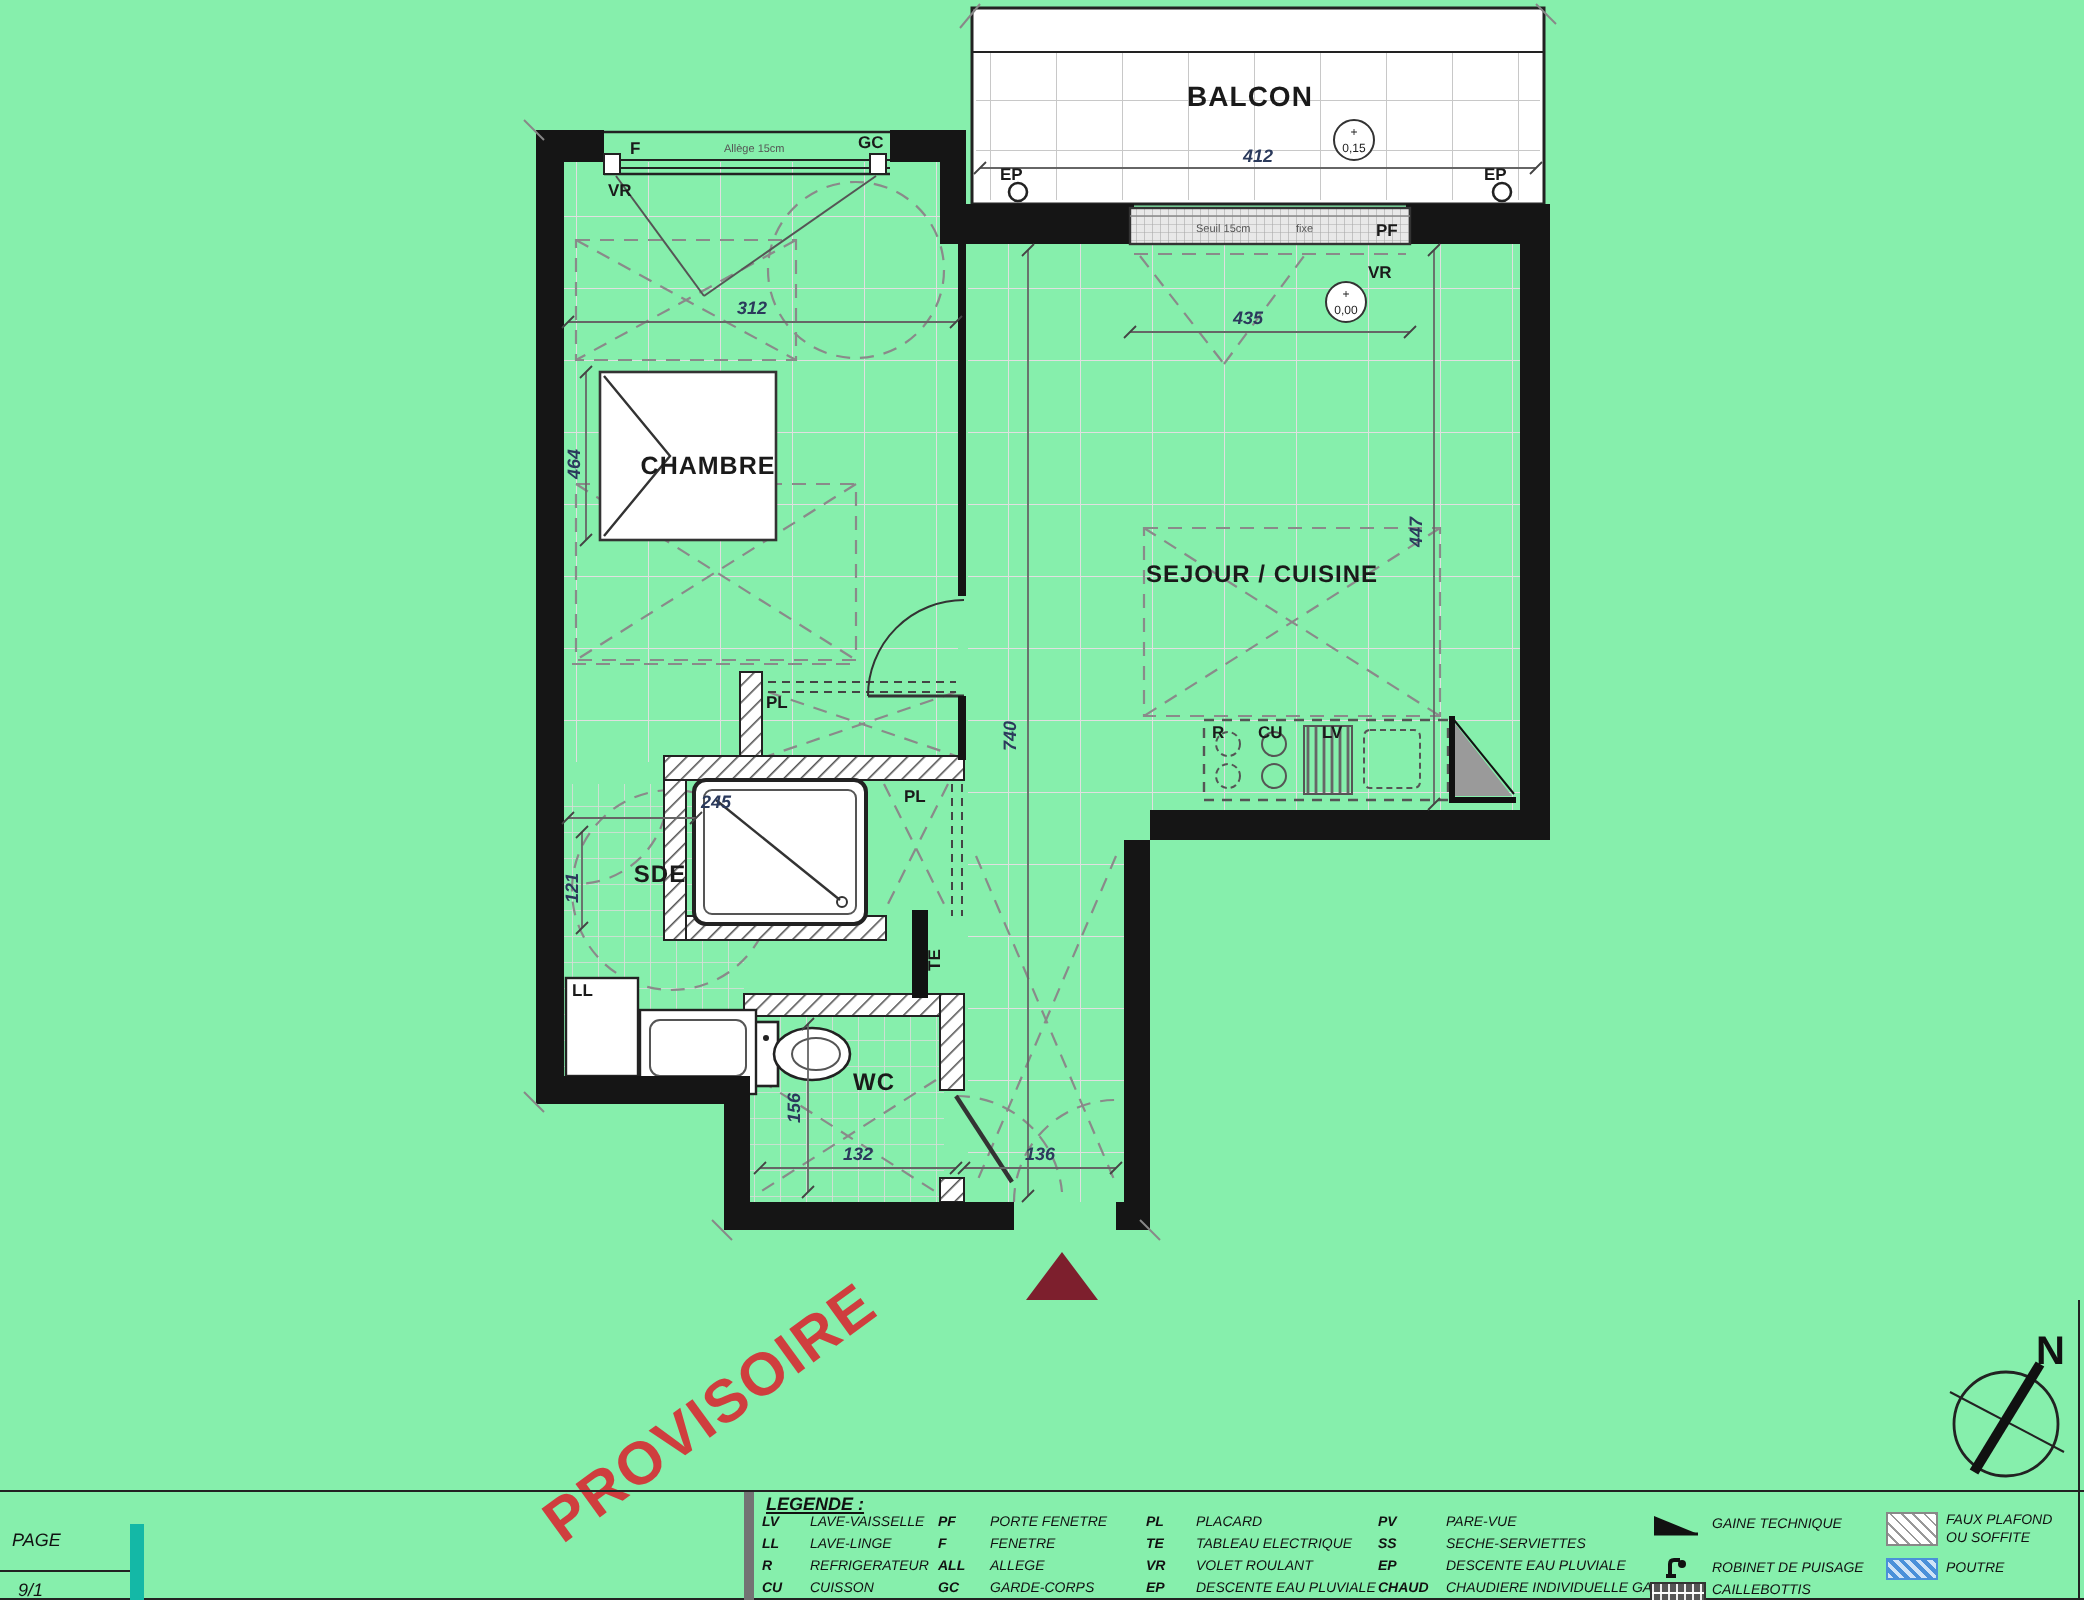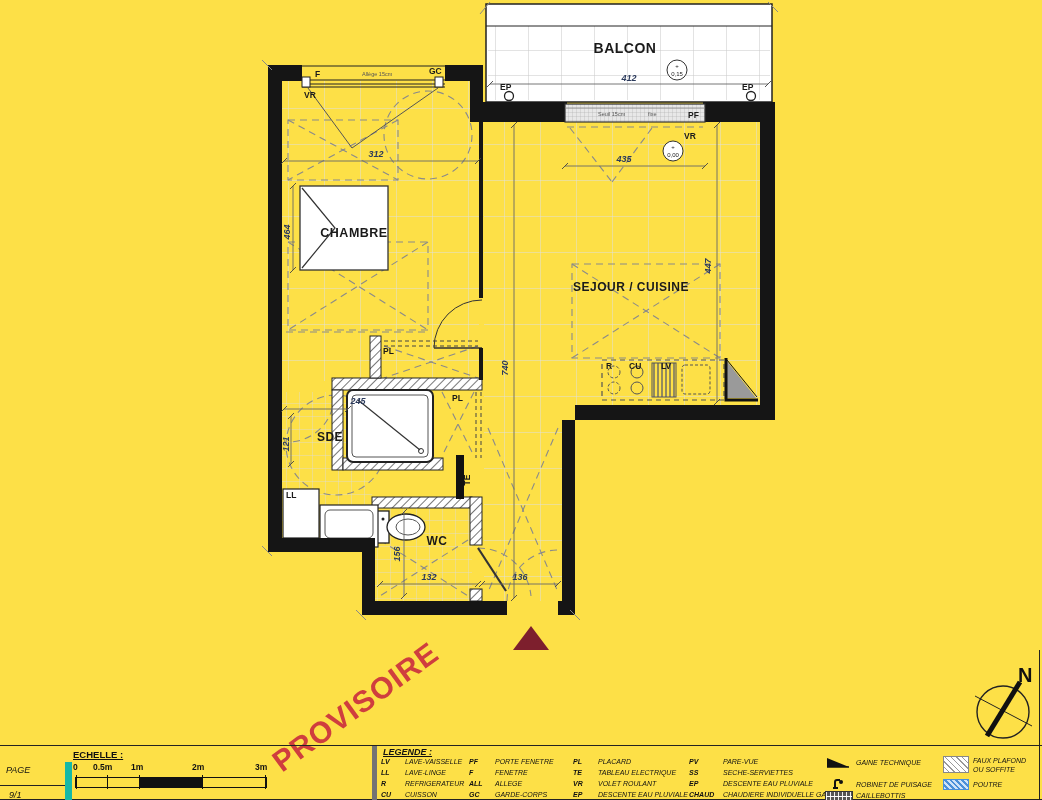--- a/index.html
+++ b/index.html
@@ -1,16 +1,16 @@
 <!DOCTYPE html>
 <html><head>
 <meta charset="utf-8">
 <style>
   html,body{margin:0;padding:0;background:#fff;}
-  .sheet{position:relative;width:1042px;height:800px;background:#fde047;overflow:hidden;
+  .sheet{position:relative;width:1042px;height:800px;background:#86efac;overflow:hidden;
          font-family:"Liberation Sans","DejaVu Sans",sans-serif;color:#111;}
   svg text{font-family:"Liberation Sans","DejaVu Sans",sans-serif;}
   .room-lb{font-weight:bold;fill:#1a1a1a;letter-spacing:.5px;}
   .dim{font-style:italic;font-weight:bold;fill:#2b3a5c;font-size:9px;}
   .ann{font-weight:bold;fill:#1a1a1a;font-size:8.5px;}
   .tiny{fill:#555;font-size:5.5px;}
   
   .tb{position:absolute;left:0;top:745px;width:1042px;height:55px;border-top:1px solid #222;border-bottom:1px solid #222;box-sizing:border-box;}
   .pagebox{position:absolute;left:0;top:16px;width:65px;height:54px;border-right:7px solid #14b8a6;}
   .pagebox .lab{position:absolute;left:6px;top:3px;font-size:9px;font-style:italic;}
@@ -299,36 +299,20 @@
 <div class="watermark">PROVISOIRE</div>
 <div class="edge-r"></div>
 
 
 <div class="tb">
   <div class="pagebox">
     <div class="lab">PAGE</div>
     <div class="sep"></div>
     <div class="val">9/1</div>
   </div>
-  <div class="echbox">
-    <div class="lab">ECHELLE :</div>
-    <span class="slab" style="left:8px">0</span>
-    <span class="slab" style="left:28px">0.5m</span>
-    <span class="slab" style="left:66px">1m</span>
-    <span class="slab" style="left:127px">2m</span>
-    <span class="slab" style="left:190px">3m</span>
-    <div class="sbar">
-      <div class="fill"></div>
-      <div class="tick" style="left:0"></div>
-          <div class="tick" style="left:31px"></div>
-      <div class="tick" style="left:63px"></div>
-          <div class="tick" style="left:126px"></div>
-      <div class="tick" style="left:189px"></div>
-    </div>
-  </div>
   <div class="legbox">
     <div class="title">LEGENDE :</div>
 
     <span class="lg" style="left:4px;top:12px"><b>LV</b></span>
     <span class="lg" style="left:28px;top:12px">LAVE-VAISSELLE</span>
     <span class="lg" style="left:4px;top:23px"><b>LL</b></span>
     <span class="lg" style="left:28px;top:23px">LAVE-LINGE</span>
     <span class="lg" style="left:4px;top:34px"><b>R</b></span>
     <span class="lg" style="left:28px;top:34px">REFRIGERATEUR</span>
     <span class="lg" style="left:4px;top:45px"><b>CU</b></span>

